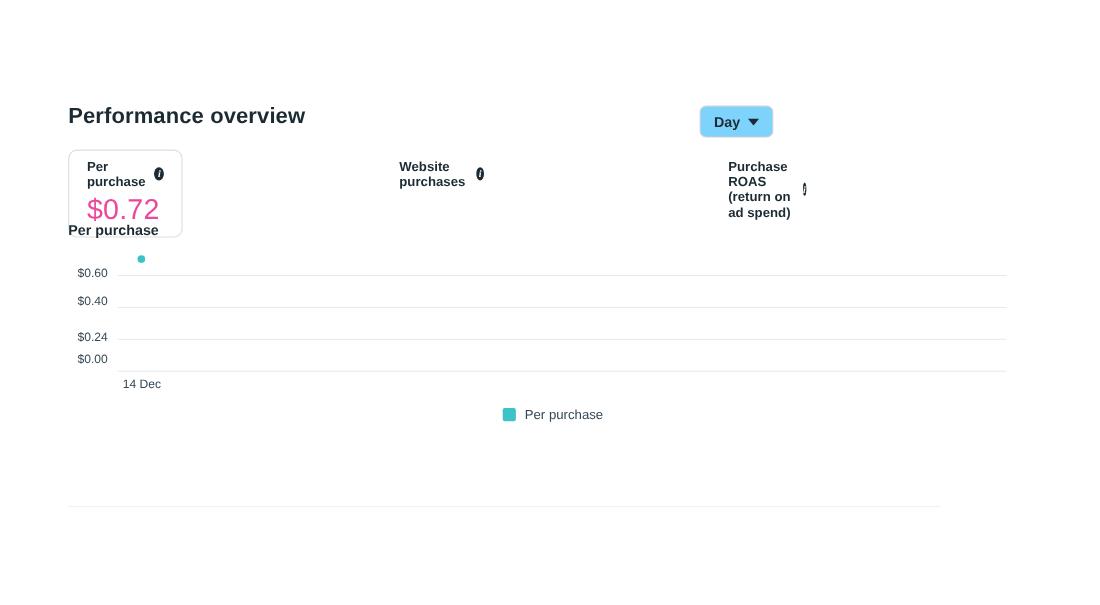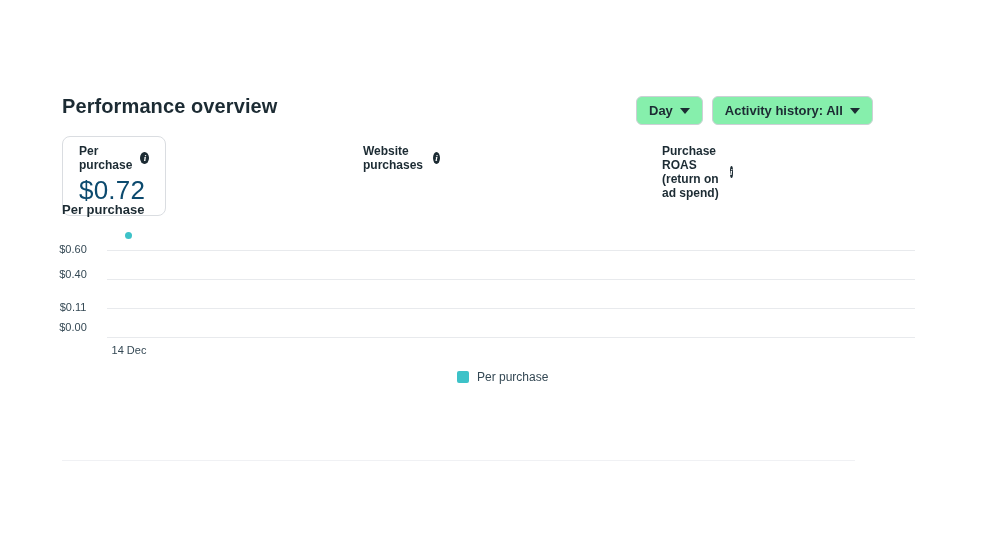--- a/index.html
+++ b/index.html
@@ -6,21 +6,21 @@
   html, body { width: 1000px; height: 550px; background: #ffffff; font-family: "Liberation Sans", sans-serif; }
   #stage { position: relative; width: 1000px; height: 550px; background: #ffffff; overflow: hidden; }
 
   
   .panel-title { position: absolute; left: 62px; top: 95px; font-size: 20px; font-weight: 700; color: #1c2b33; letter-spacing: 0.1px; }
 
   .controls { position: absolute; top: 96px; left: 636px; display: flex; gap: 9px; }
   .btn {
     height: 29px; display: inline-flex; align-items: center; gap: 7px;
     padding: 0 12px; border: 1px solid #ccd0d5; border-radius: 6px;
-    background: #86efac; color: #1c2b33; font-size: 13px; font-weight: 600;
+    background: #7dd3fc; color: #1c2b33; font-size: 13px; font-weight: 600;
     font-family: "Liberation Sans", sans-serif; cursor: pointer; white-space: nowrap;
   }
   .caret {
     width: 0; height: 0; border-left: 5px solid transparent; border-right: 5px solid transparent;
     border-top: 6px solid #1c2b33; display: inline-block; margin-top: 1px;
   }
   .customise-icon { display: inline-block; width: 16px; height: 16px; }
 
   
   .metrics { position: absolute; left: 62px; top: 136px; }
@@ -30,50 +30,46 @@
     padding: 7px 16px 9px 16px;
   }
   .metric.plain { padding: 8px 0 9px 0; }
   .metric-label-row { display: flex; align-items: center; gap: 5px; }
   .metric-label { font-size: 12px; font-weight: 700; color: #1c2b33; }
   .info-icon {
     width: 12px; height: 12px; border-radius: 50%; background: #1c2b33; color: #ffffff;
     font-size: 9px; font-weight: 700; display: inline-flex; align-items: center; justify-content: center;
     font-family: "Liberation Serif", serif; font-style: italic; line-height: 1;
   }
-  .metric-value { margin-top: 3px; font-size: 26px; font-weight: 400; color: #0c4a6e; letter-spacing: 0.2px; }
+  .metric-value { margin-top: 3px; font-size: 26px; font-weight: 400; color: #ec4899; letter-spacing: 0.2px; }
 
   
   .chart-title { position: absolute; left: 62px; top: 202px; font-size: 13px; font-weight: 700; color: #1c2b33; }
   .gridline { position: absolute; left: 107px; width: 808px; height: 1px; background: #e8eaed; }
-  .ytick { position: absolute; left: 48px; width: 50px; text-align: center; font-size: 11px; color: #344854; }
+  .ytick { position: absolute; left: 48px; width: 50px; text-align: right; font-size: 11px; color: #344854; }
   .xtick { position: absolute; width: 70px; text-align: center; font-size: 11px; color: #344854; }
   .data-dot { position: absolute; width: 7px; height: 7px; border-radius: 50%; background: #3dc2c8; cursor: pointer; }
 
   
   .legend { position: absolute; left: 457px; top: 370px; display: flex; align-items: center; gap: 8px; cursor: pointer; }
   .legend-swatch { width: 12px; height: 12px; border-radius: 2px; background: #3dc2c8; }
   .legend-label { font-size: 12px; color: #344854; }
 
   .divider { position: absolute; left: 62px; top: 460px; width: 793px; height: 1px; background: #f0f1f4; }
 </style>
 </head>
 <body>
 
 <div id="stage">
 
   <div class="panel-title">Performance overview</div>
 
   <div class="controls">
     <button class="btn">
       <span>Day</span>
-      <span class="caret"></span>
-    </button>
-    <button class="btn">
-      <span>Activity history: All</span>
       <span class="caret"></span>
     </button>
   </div>
 
   <div class="metrics">
     <div class="metric selected" style="left:0;">
       <div class="metric-label-row">
         <span class="metric-label">Per purchase</span>
         <span class="info-icon">i</span>
       </div>
@@ -96,21 +92,21 @@
   <div class="chart-title">Per purchase</div>
 
   <div>
     <div class="gridline" style="top:250px;"></div>
     <div class="gridline" style="top:279px;"></div>
     <div class="gridline" style="top:308px;"></div>
     <div class="gridline" style="top:337px;"></div>
 
     <div class="ytick" style="top:243px;">$0.60</div>
     <div class="ytick" style="top:268px;">$0.40</div>
-    <div class="ytick" style="top:301px;">$0.11</div>
+    <div class="ytick" style="top:301px;">$0.24</div>
     <div class="ytick" style="top:321px;">$0.00</div>
 
     <div class="data-dot" style="left:125px; top:232px;"></div>
 
     <div class="xtick" style="left:94px; top:344px;text-align:center;">14 Dec</div>
   </div>
 
   <div class="legend">
     <span class="legend-swatch"></span>
     <span class="legend-label">Per purchase</span>

